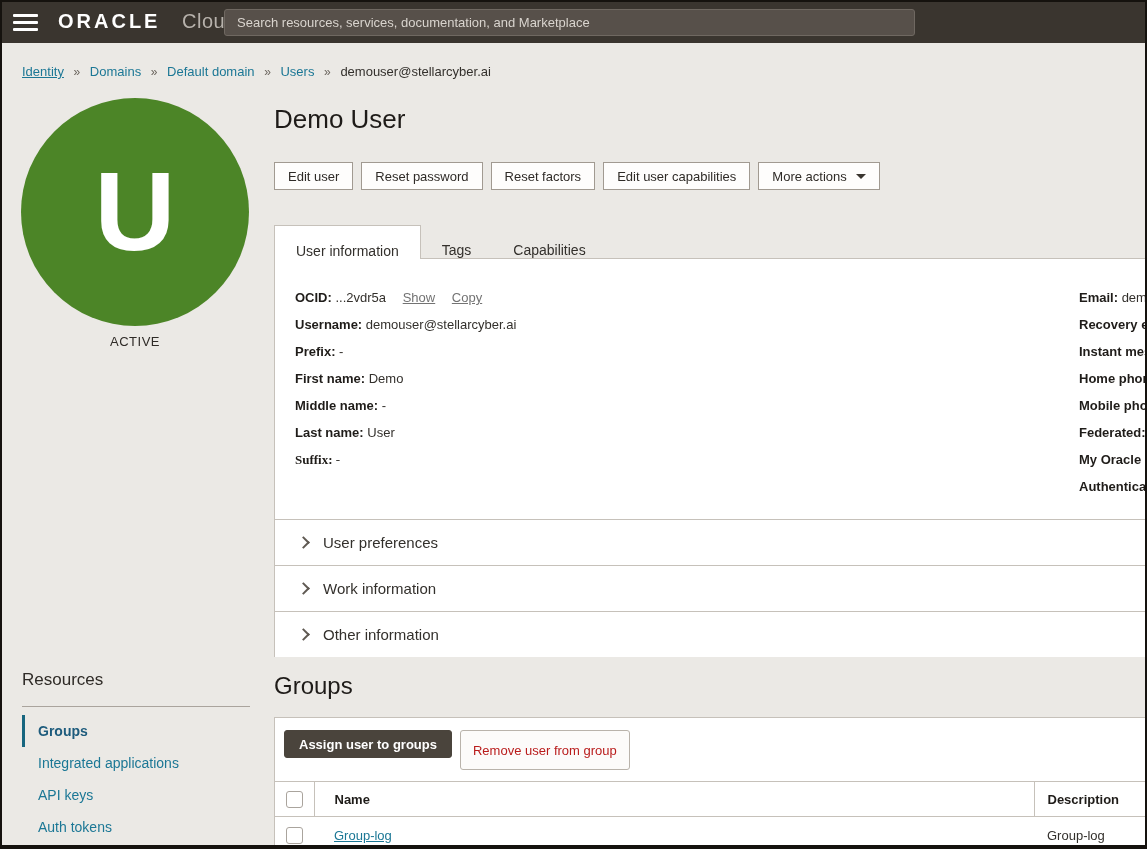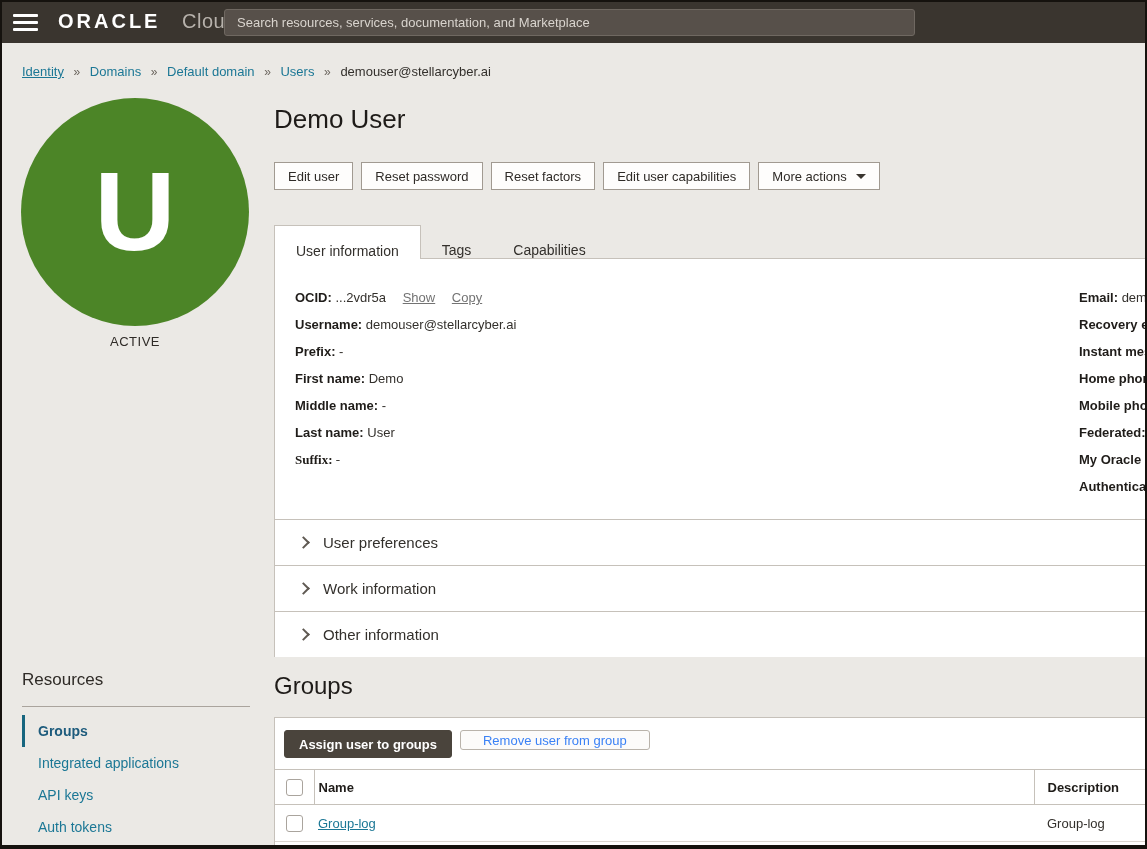--- a/index.html
+++ b/index.html
@@ -69,30 +69,30 @@
     transform:rotate(45deg); display:inline-block; flex:0 0 auto; }
   .acc-label { font-size:15px; color:#33302c; margin-left:15px; }
   
   .groups-title { position:absolute; left:272px; top:670px; font-size:24px; font-weight:400; color:#1e1b18; }
   .groups-panel { position:absolute; left:272px; top:715px; width:877px; height:141px;
     background:#fff; border:1px solid #c6c1ba; }
   .gp-actions { display:flex; gap:8px; padding:12px 0 11px 9px; }
   .btn-primary { height:28px; background:#4a443c; color:#fff; font-weight:bold; font-size:13px;
     border:1px solid #4a443c; border-radius:3px; padding:0 14px; cursor:pointer;
     font-family:"Liberation Sans",sans-serif; }
-  .btn-disabled { height:20px; background:#fcfbfa; color:#3b82f6; font-size:13px;
-    border:1px solid #b9b3ab; border-radius:3px; padding:0 22px;
+  .btn-disabled { height:40px; background:#fcfbfa; color:#b91c1c; font-size:13px;
+    border:1px solid #b9b3ab; border-radius:3px; padding:0 12px;
     font-family:"Liberation Sans",sans-serif; }
   table.grp { width:100%; border-collapse:collapse; font-size:13px; }
   table.grp th { border-top:1px solid #c6c1ba; border-bottom:1px solid #c6c1ba;
     height:35px; text-align:left; color:#1f1c19; font-weight:bold; }
   table.grp th.cb-col, table.grp th.name-col { border-right:1px solid #c6c1ba; }
   table.grp td { height:37px; border-bottom:1px solid #dad6d0; color:#33302c; }
   .cb-col { width:39px; text-align:center !important; }
-  .name-col { padding-left:4px; }
+  .name-col { padding-left:20px; }
   .desc-col { padding-left:13px; width:116px; }
   table.grp a { color:#1b7795; text-decoration:underline; cursor:pointer; }
   input.cbx { appearance:none; -webkit-appearance:none; width:17px; height:17px;
     border:1px solid #aaa49d; border-radius:3px; background:#fff; cursor:pointer;
     vertical-align:middle; margin:0; }
 </style>
 </head>
 <body>
 
 <div class="frame">

